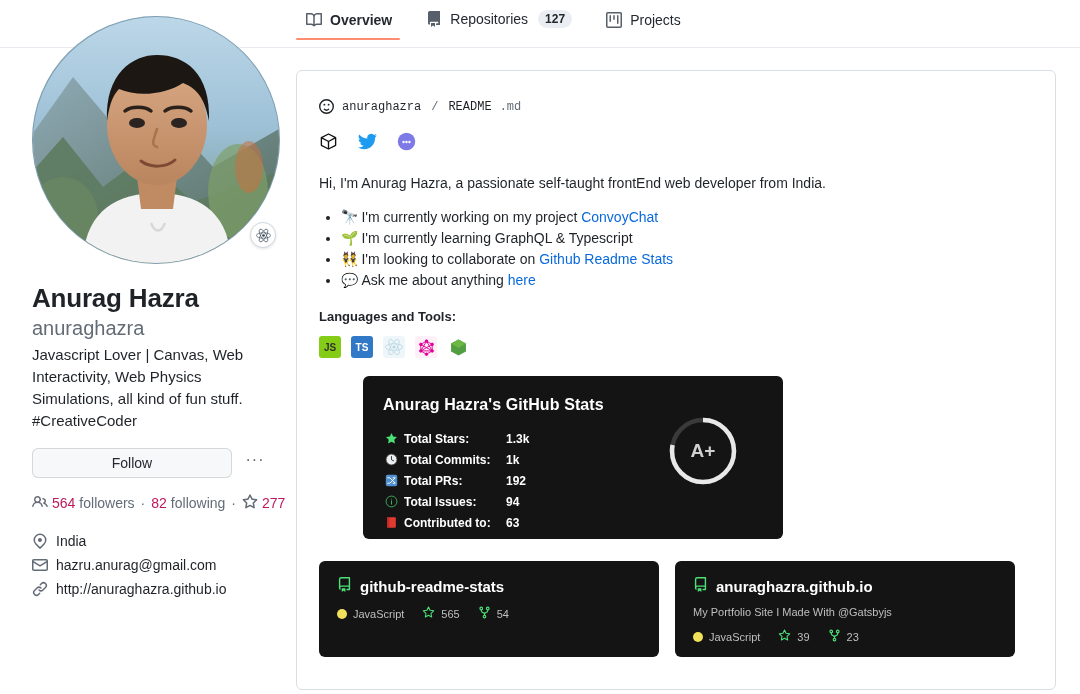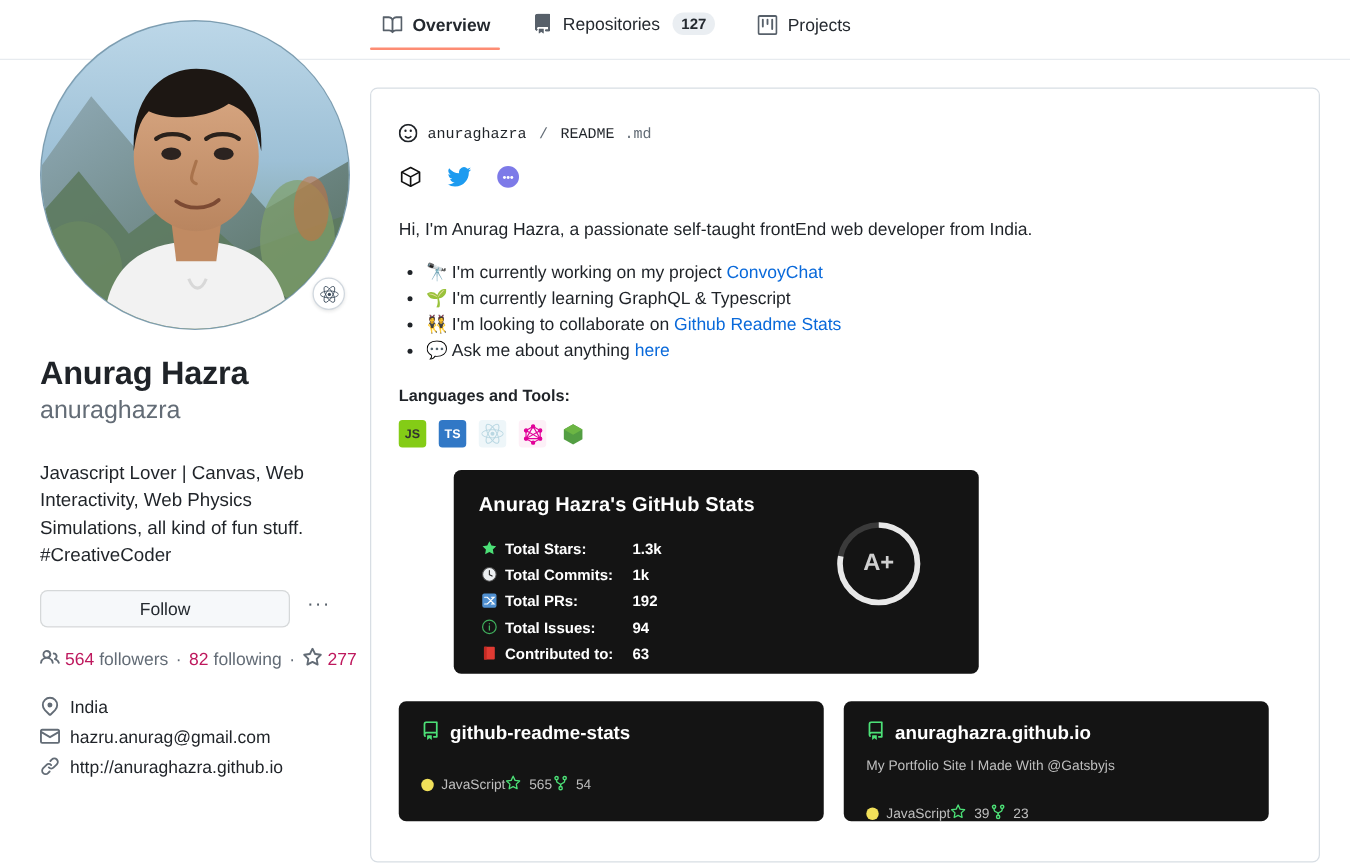--- a/index.html
+++ b/index.html
@@ -98,21 +98,21 @@
     font-size: 20px;
     line-height: 24px;
     font-weight: 300;
     color: #636c76;
     margin-top: 1px;
   }
   .bio {
     font-size: 15px;
     line-height: 22px;
     color: #1f2328;
-    margin-top: 28px;
+    margin-top: 4px;
     width: 236px;
   }
   .action-row {
     display: flex; align-items: center; gap: 8px;
     margin-top: 16px;
   }
   .follow-btn {
     width: 200px;
     height: 30px;
     background: #f6f8fa;
@@ -292,22 +292,22 @@
     font-size: 15px;
     font-weight: 700;
     color: #ffffff;
   }
   .repo-desc {
     margin-top: 11px;
     font-size: 11px;
     color: #bfbfbf;
   }
   .repo-meta {
-    margin-top: 24px;
-    display: flex; align-items: center; 
+    margin-top: 11px;
+    display: flex; align-items: center; gap: 18px;
     font-size: 11px;
     color: #bfbfbf;
   }
   .repo-meta .chunk { display: flex; align-items: center; gap: 6px; }
   .lang-dot { width: 10px; height: 10px; border-radius: 50%; display: inline-block; }
 </style>
 </head>
 <body>
 
 <div id="page">

